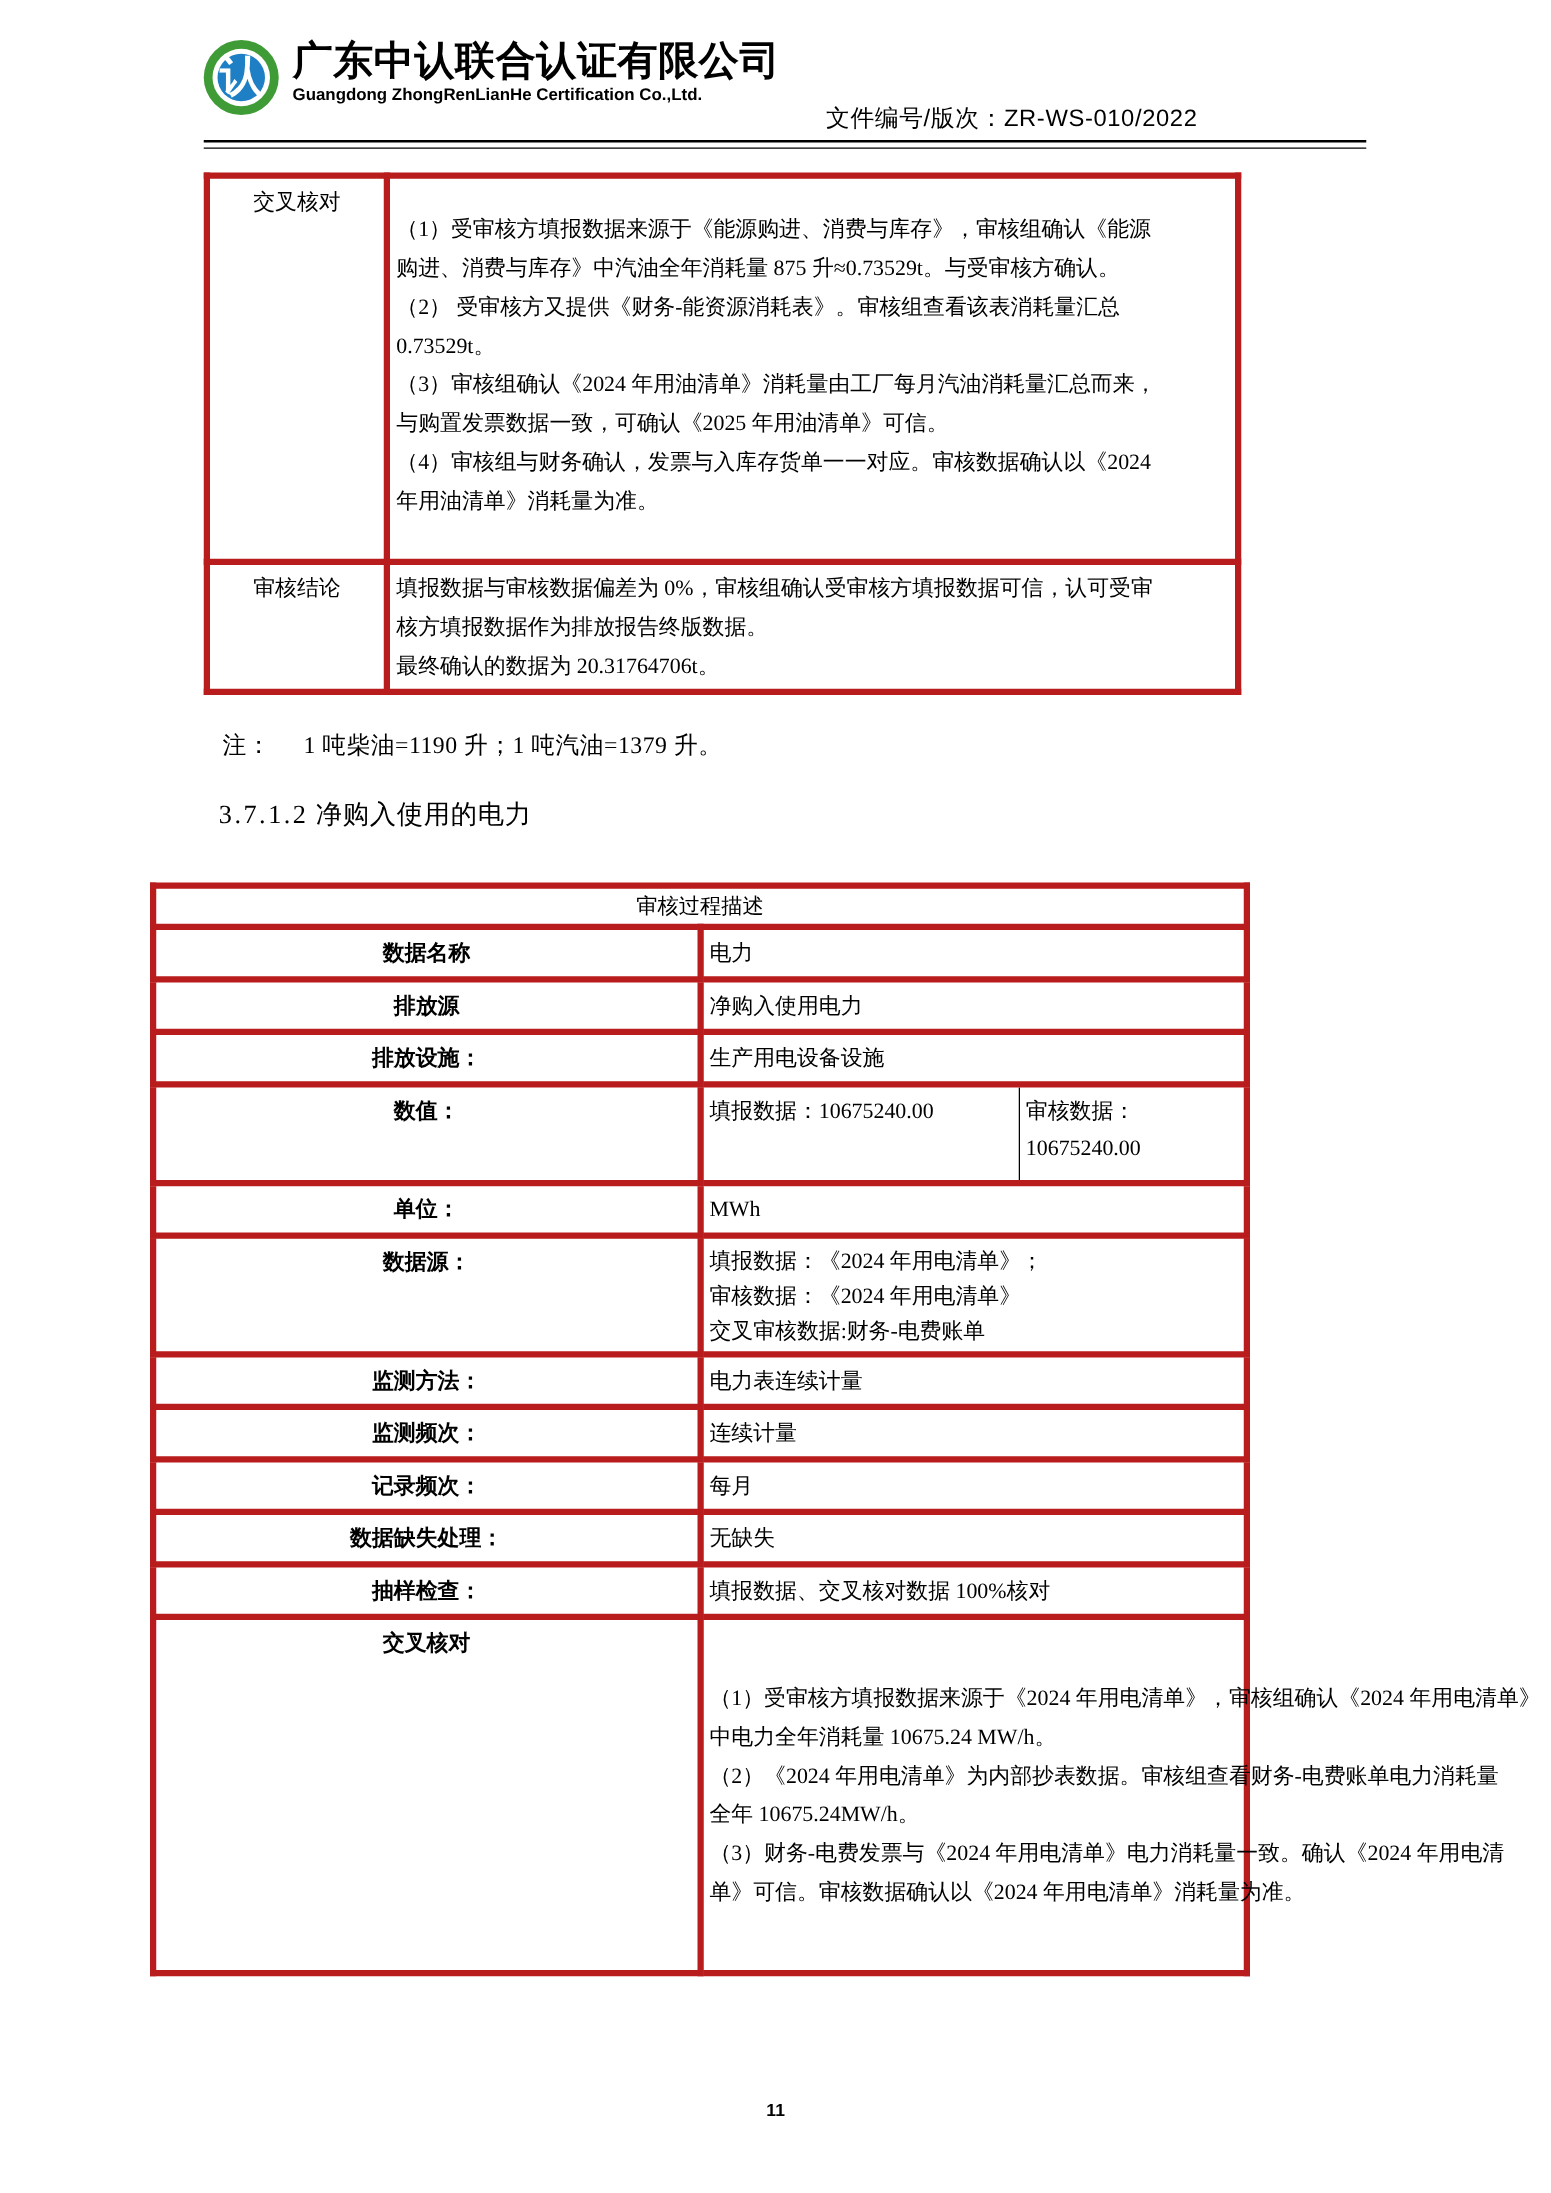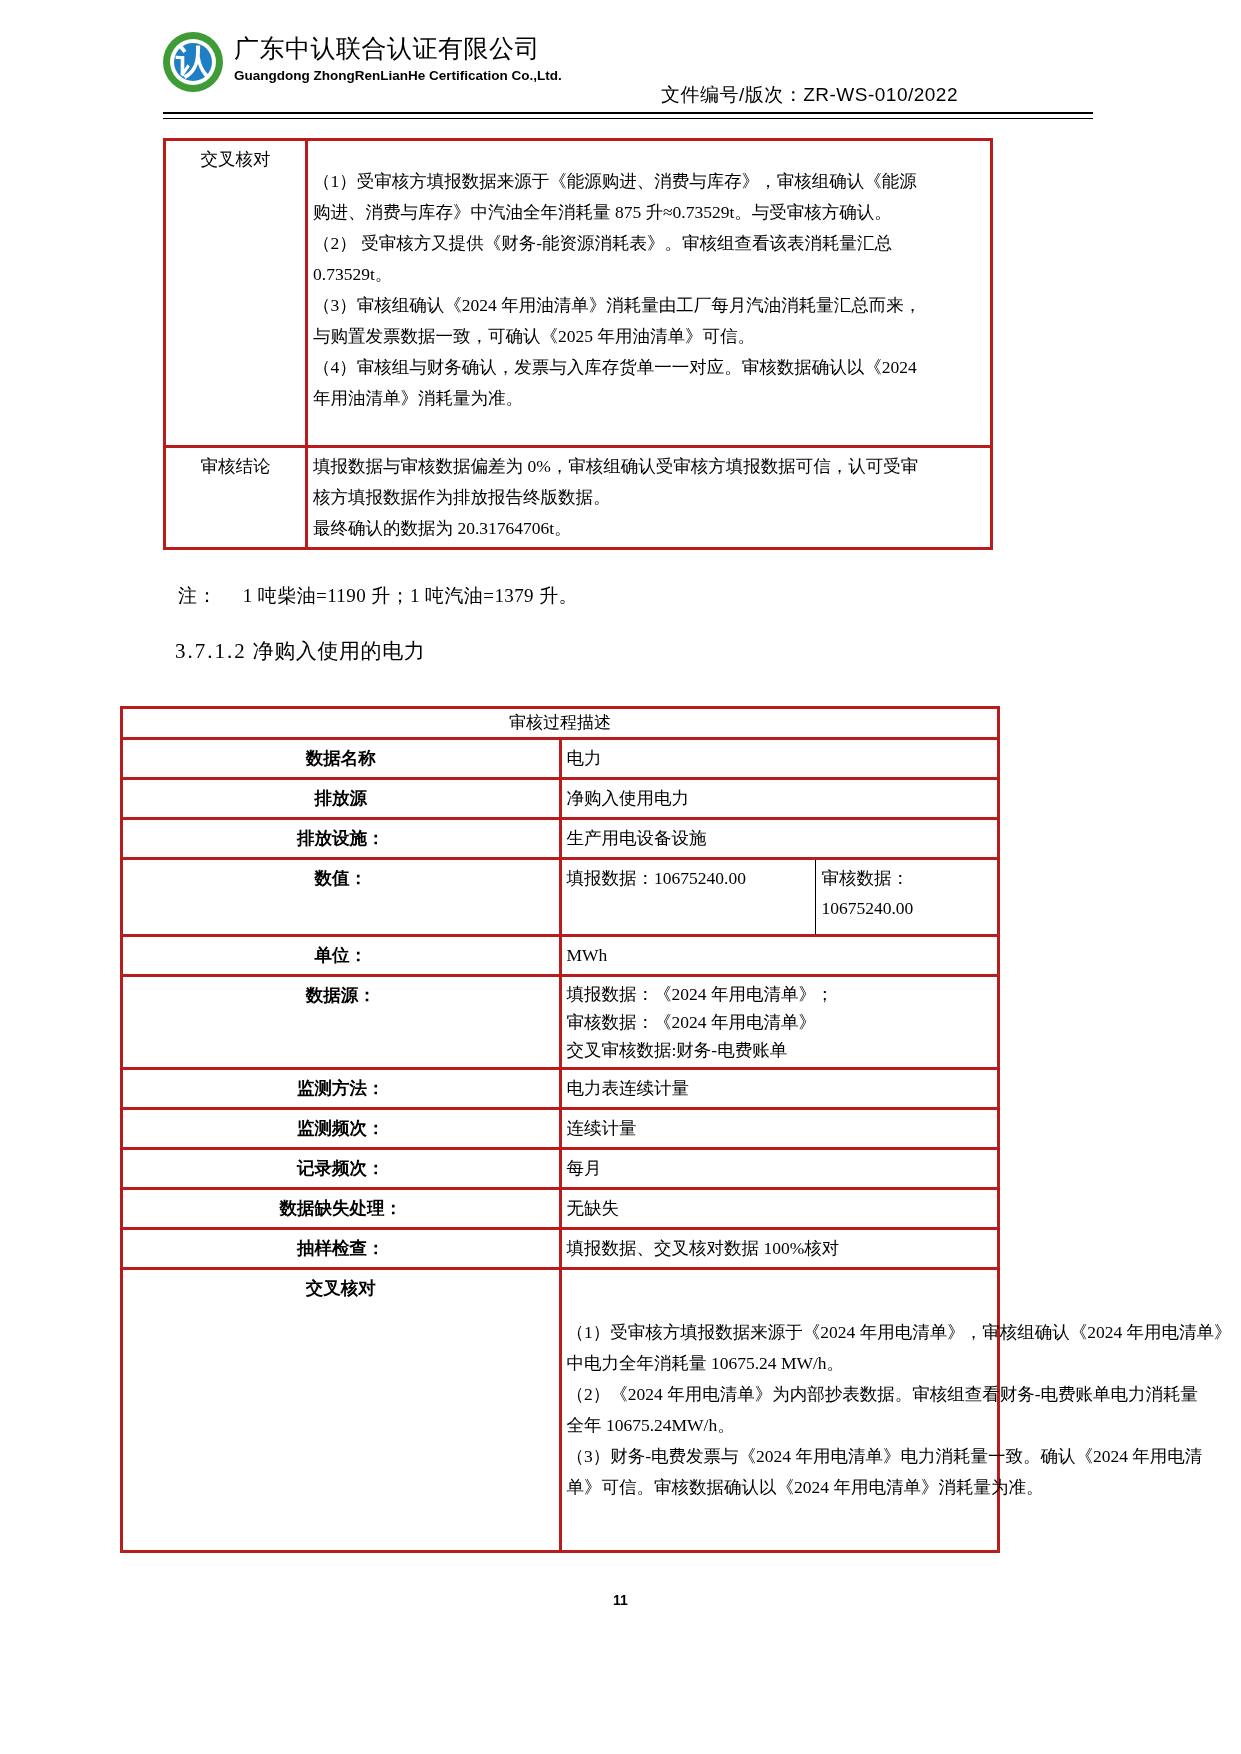--- a/index.html
+++ b/index.html
@@ -73,22 +73,22 @@
     line-height: 44px;
     text-align: center;
     font-weight: bold;
   }
   .logo-text {
     margin-left: 11px;
     padding-top: 1px;
   }
   .company-cn {
     font-family: "Liberation Sans", sans-serif;
-    font-size: 25px;
-    font-weight: normal;
+    font-size: 32px;
+    font-weight: bold;
     letter-spacing: 0.5px;
     line-height: 30px;
     color: #000;
     white-space: nowrap;
   }
   .company-en {
     font-family: "Liberation Sans", sans-serif;
     font-size: 13.5px;
     font-weight: bold;
     color: #000;
@@ -115,21 +115,21 @@
     border-bottom: 1px solid #000;
   }
 
   
   table.doc {
     border-collapse: collapse;
     table-layout: fixed;
     font-size: 17.5px;
   }
   table.doc td {
-    border: 3px solid #b91c1c;
+    border: 5px solid #b91c1c;
     vertical-align: top;
     padding: 3px 5px;
     line-height: 31px;
   }
   td.label {
     text-align: center;
     vertical-align: middle;
   }
   td.mid {
     vertical-align: middle;
@@ -181,21 +181,21 @@
     font-size: 17px;
     padding: 1px 4px;
     line-height: 26px;
   }
   .t2 .small-line { line-height: 28px; }
 
   
   .pagenum {
     position: absolute;
     left: 0;
-    top: 1592px;
+    top: 1680px;
     width: 1241px;
     text-align: center;
     font-family: "Liberation Sans", sans-serif;
     font-size: 14px;
     font-weight: bold;
   }
 
   .nowrap { white-space: nowrap; }
   p.cl { margin: 0; }
 </style>

